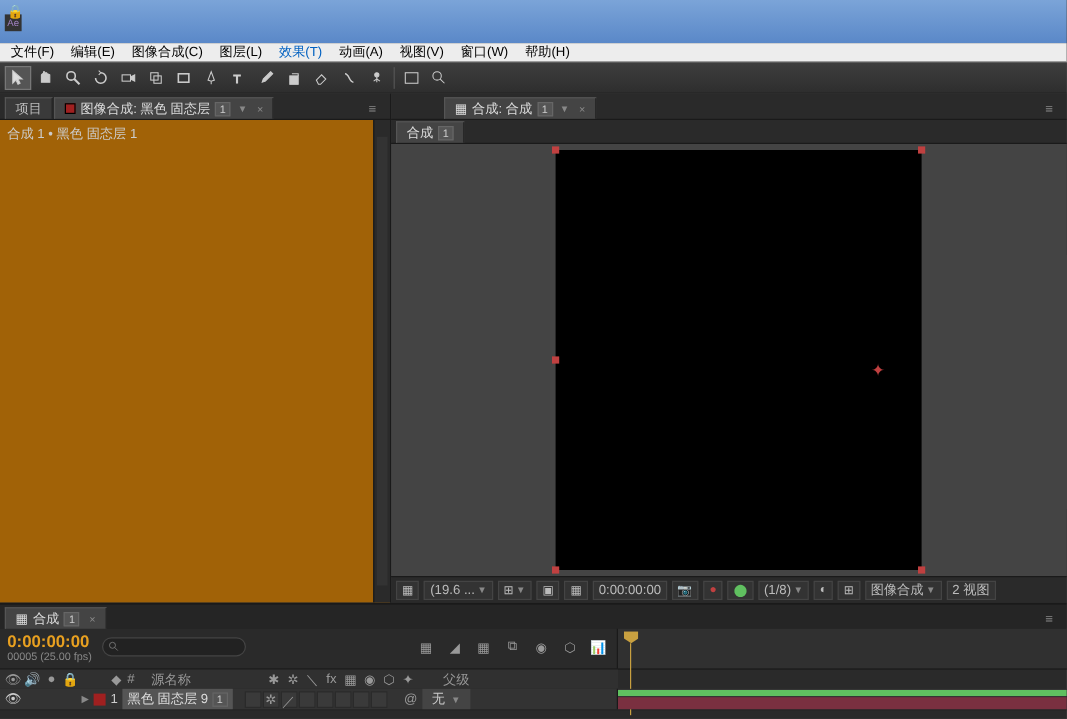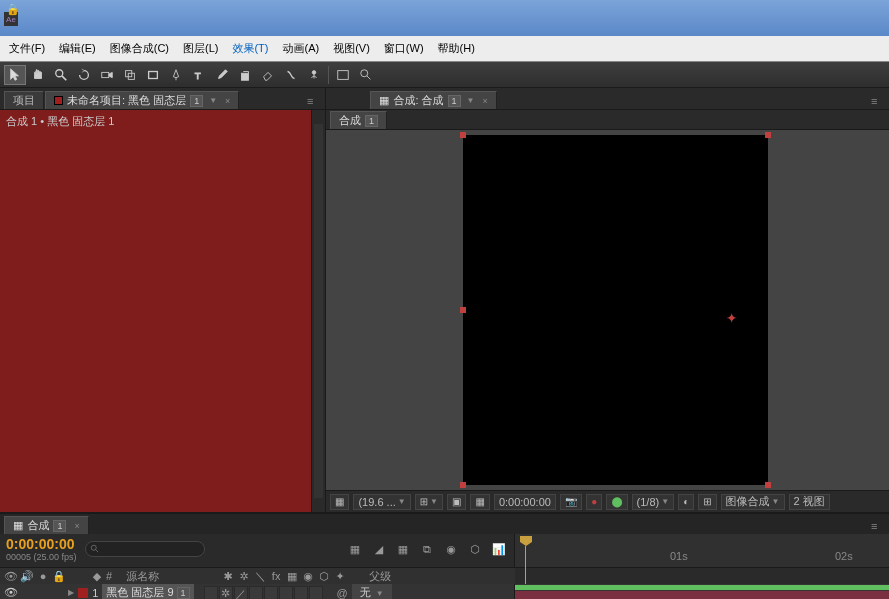--- a/index.html
+++ b/index.html
@@ -1,36 +1,36 @@
 <!DOCTYPE html>
 <html><head>
 <meta charset="utf-8">
 <style>
 *{margin:0;padding:0;box-sizing:border-box;font-family:"Microsoft YaHei",Arial,sans-serif;font-size:11px;user-select:none}
 body{background:#4a4a4a;width:889px;height:599px;overflow:hidden;position:relative}
 .titlebar{height:36px;background:linear-gradient(#7ba4d8,#5a88c8);display:flex;align-items:flex-start;padding:12px 4px;color:#fff}
 .titlebar .ae-icon{width:14px;height:14px;background:#333;margin-right:6px;display:flex;align-items:center;justify-content:center;font-size:8px;color:#a080c0}
-.menubar{height:26px;background:#ededed;display:flex;align-items:center;padding:0 2px;border-bottom:1px solid #888}
+.menubar{height:16px;background:#ededed;display:flex;align-items:center;padding:0 2px;border-bottom:1px solid #888}
 .menubar span{padding:1px 7px;color:#000;cursor:default}
 .menubar .hl{color:#0060c0}
 .toolbar{height:26px;background:linear-gradient(#3e3e3e,#2e2e2e);border-bottom:1px solid #1a1a1a;display:flex;align-items:center;padding:0 4px;gap:1px}
 .tool{width:22px;height:20px;display:flex;align-items:center;justify-content:center;color:#ccc;border:1px solid transparent;cursor:pointer}
 .tool.active{background:#555;border:1px solid #777}
 .tool svg{width:14px;height:14px;fill:#ccc;stroke:#ccc}
 .tool-sep{width:1px;height:18px;background:#555;margin:0 2px}
 .main{display:flex;height:424px}
 .left{width:326px;background:#353535;border-right:1px solid #1a1a1a;display:flex;flex-direction:column}
 .right{flex:1;background:#353535;display:flex;flex-direction:column}
 .panel-tabs{height:22px;background:#2a2a2a;display:flex;align-items:end;padding:2px 4px 0;gap:1px;border-bottom:1px solid #1a1a1a}
 .tab{height:18px;padding:2px 8px;background:#3a3a3a;color:#bbb;border-top:1px solid #555;border-left:1px solid #555;border-right:1px solid #222;display:flex;align-items:center;gap:4px;cursor:pointer}
 .tab.active{background:#444;color:#ddd}
 .tab .closex{font-size:9px;color:#888;margin-left:4px}
 .tab .red-sq{width:9px;height:9px;background:#a02020;border:1px solid #000}
 .tab-num{background:#555;padding:0 3px;font-size:9px;border:1px solid #666;color:#ccc}
-.panel-body{flex:1;background:#7f1d1d;position:relative}
+.panel-body{flex:1;background:#a16207;position:relative}
 .breadcrumb{padding:4px 6px;color:#ccc;font-size:11px}
 .viewer-tabs{height:20px;background:#2a2a2a;display:flex;align-items:end;padding:2px 4px 0;border-bottom:1px solid #1a1a1a}
 .viewer-body{flex:1;background:#444;position:relative;display:flex;align-items:center;justify-content:center}
 .canvas{width:305px;height:350px;background:#000;position:relative;margin-left:15px}
 .handle{width:6px;height:6px;background:#c04040;position:absolute}
 .h-tl{top:-3px;left:-3px}.h-tr{top:-3px;right:-3px}.h-bl{bottom:-3px;left:-3px}.h-br{bottom:-3px;right:-3px}
 .h-ml{top:50%;left:-3px;margin-top:-3px}
 .anchor{position:absolute;right:30px;top:50%;color:#c04040;font-size:14px}
 .viewer-footer{height:22px;background:#2a2a2a;display:flex;align-items:center;padding:0 4px;gap:4px;border-top:1px solid #1a1a1a}
 .vf-item{height:16px;padding:0 4px;background:#333;color:#bbb;display:flex;align-items:center;font-size:10px;border:1px solid #444}
@@ -184,21 +184,21 @@
 </div>
 
 <div class="main">
   <div class="left">
     <div class="panel-tabs">
       <div class="tab">
           <span>项目</span>
         </div>
       <div class="tab active">
         <span class="red-sq"></span>
-        <span>未命名项目: 黑色 固态层</span>
+        <span>图像合成: 黑色 固态层</span>
         <span class="tab-num">1</span>
         <span class="vf-dd">▼</span>
         <span class="closex">×</span>
       </div>
       <span class="panel-menu">≡</span>
     </div>
     <div class="panel-body">
       <div class="breadcrumb">合成 1 • 黑色 固态层 1</div>
       <div class="scrollbar">
           <div class="scroll-track"></div>
@@ -300,24 +300,20 @@
           <div class="tl-icon">⬡</div>
           <div class="tl-icon">📊</div>
         </div>
       </div>
     </div>
     <div class="tl-right">
       <div class="ruler">
         <div class="playhead">
           <div class="playhead-head"></div>
           <div class="playhead-line"></div>
-        </div>
-        <div class="ruler-marks">
-          <span class="ruler-mark" style="left:155px">01s</span>
-          <span class="ruler-mark" style="left:320px">02s</span>
         </div>
       </div>
     </div>
   </div>
   <div class="tl-cols" style="width:515px">
     <span class="col-icon">👁</span>
     <span class="col-icon">🔊</span>
     <span class="col-icon">●</span>
     <span class="col-icon">🔒</span>
     <span style="width:20px"></span>

